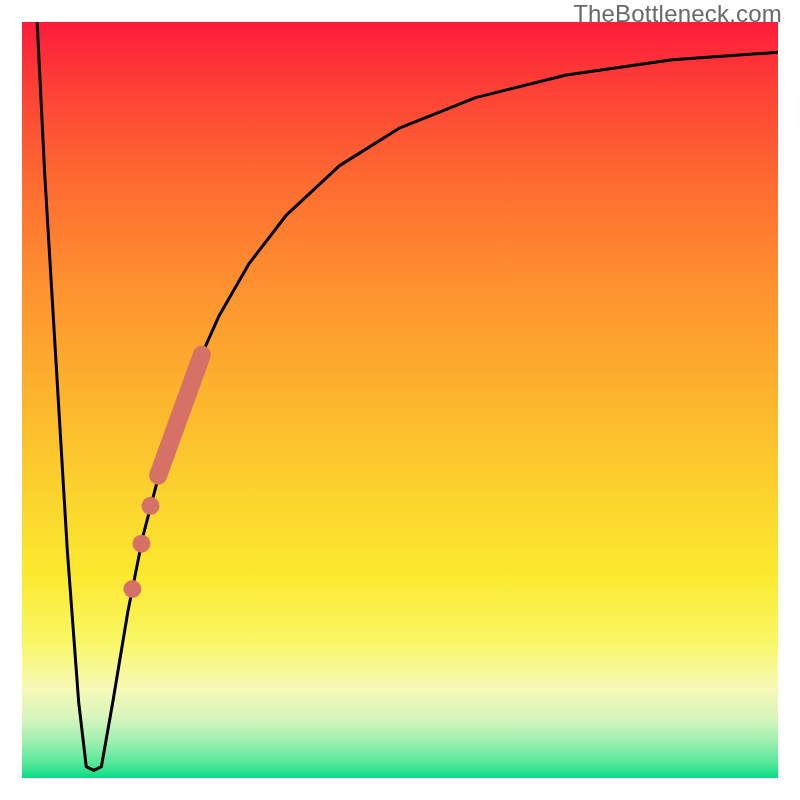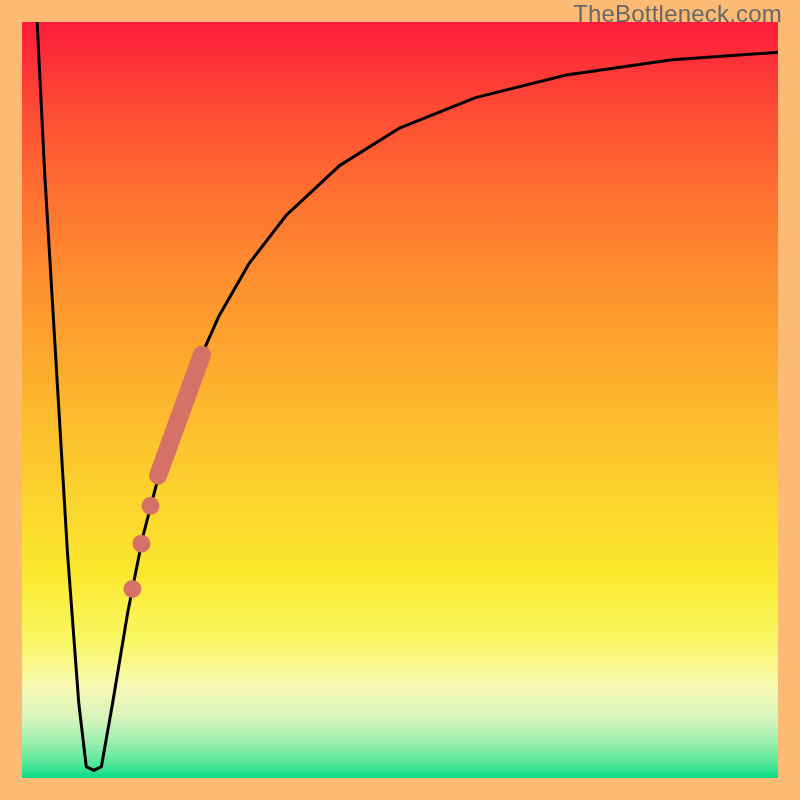--- a/index.html
+++ b/index.html
@@ -7,21 +7,21 @@
     padding: 0;
     width: 800px;
     height: 800px;
     background: #000;
     font-family: Arial, Helvetica, sans-serif;
   }
   .frame {
     position: relative;
     width: 800px;
     height: 800px;
-    background: #fdba74;
+    background: #ffffff;
   }
   .plot-area {
     position: absolute;
     left: 22px;
     top: 22px;
     width: 756px;
     height: 756px;
     overflow: hidden;
   }
   .gradient-bg {

